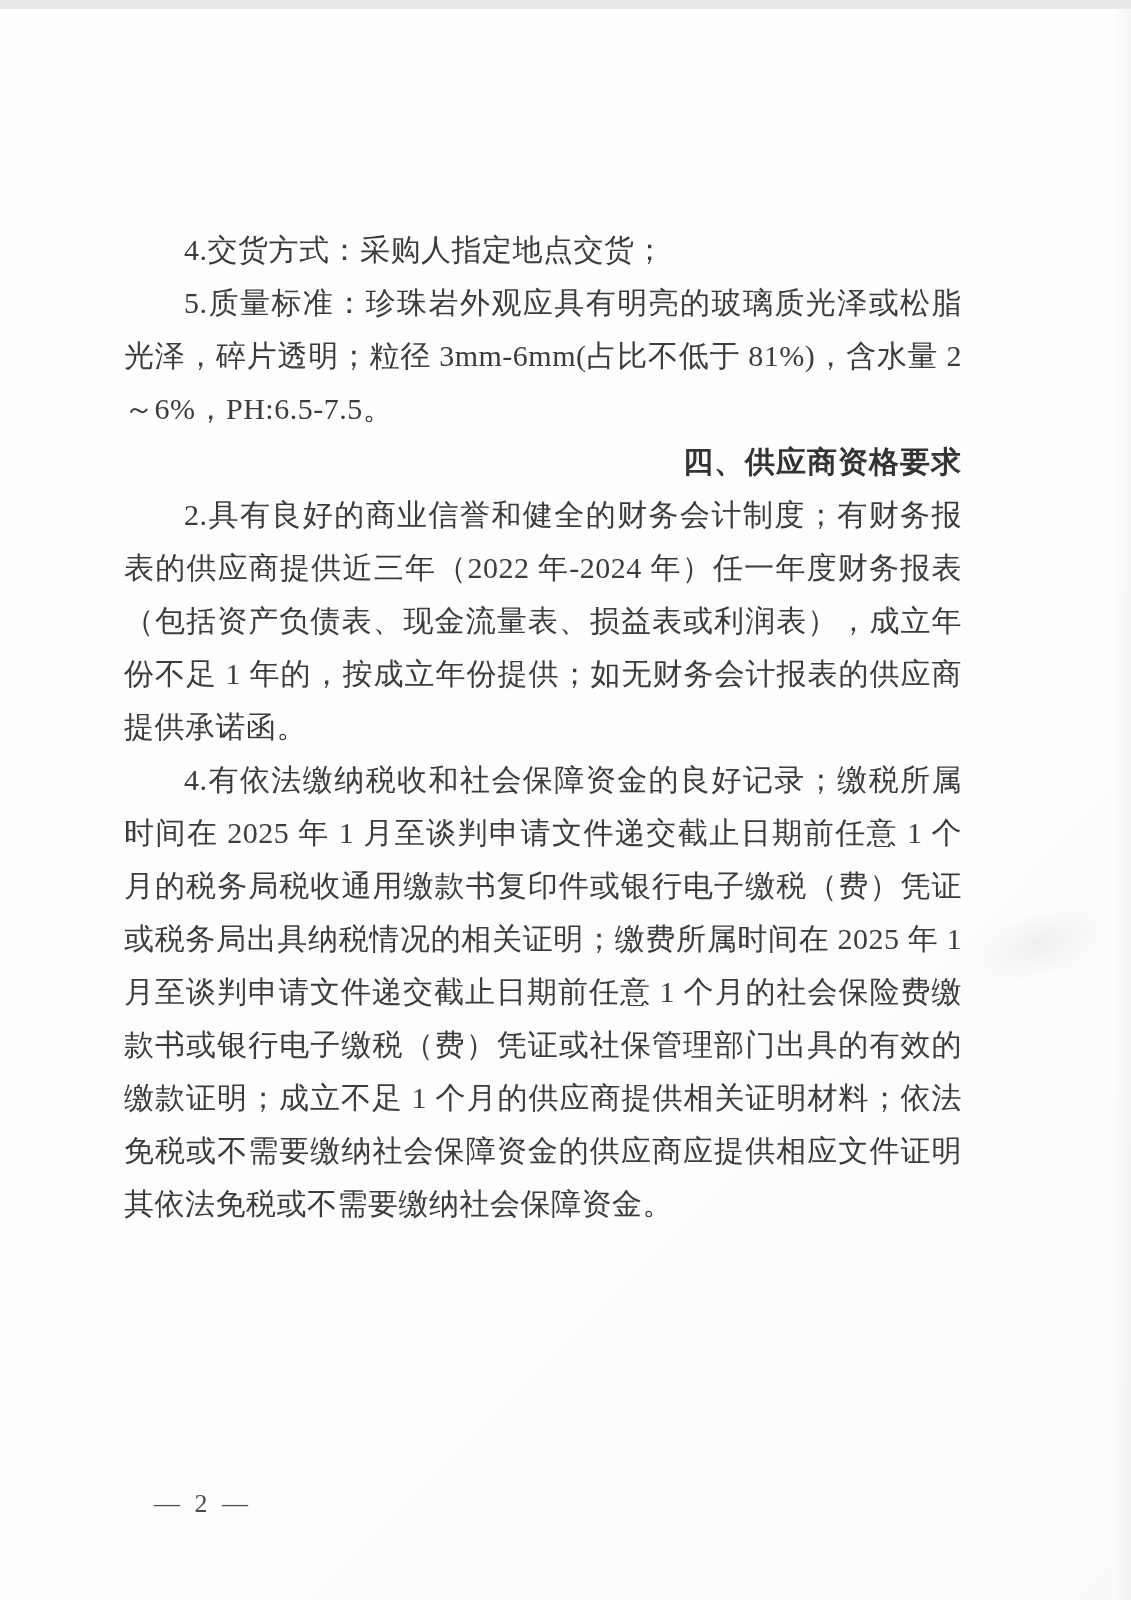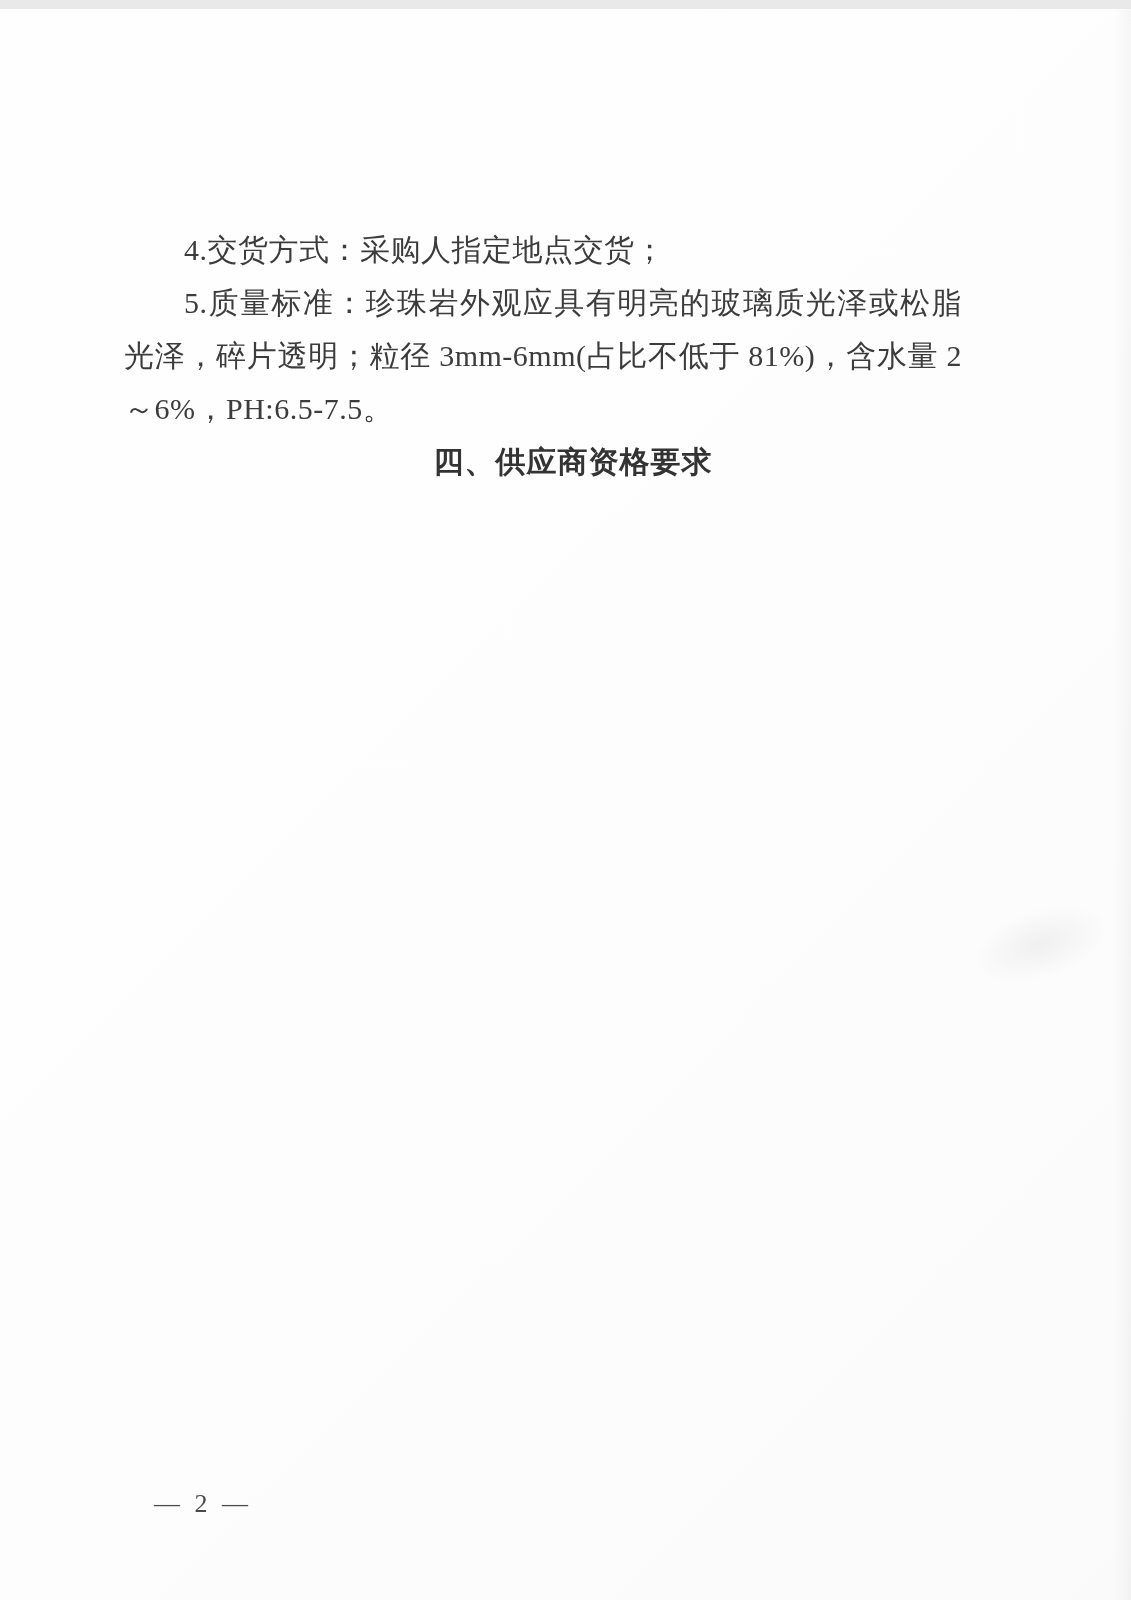--- a/index.html
+++ b/index.html
@@ -31,21 +31,21 @@
     text-justify: inter-ideograph;
     text-indent: 2em;
     font-family: "Liberation Serif", "DejaVu Serif", serif;
     color: #3c3c3c;
     letter-spacing: 0.5px;
   }
   .content p.heading {
     font-family: "Liberation Sans", "DejaVu Sans", sans-serif;
     font-weight: 700;
     color: #333333;
-    text-align: center;
+    text-align: right;
     letter-spacing: 1px;
   }
   .page-number {
     position: absolute;
     left: 154px;
     top: 1480px;
     font-size: 26px;
     letter-spacing: 4px;
     color: #4a4a4a;
     font-family: "Liberation Serif", "DejaVu Serif", serif;
@@ -73,20 +73,22 @@
 </style>
 </head>
 <body>
 
 <div class="page">
 
   <div class="content">
     <p>4.交货方式：采购人指定地点交货；</p>
     <p>5.质量标准：珍珠岩外观应具有明亮的玻璃质光泽或松脂光泽，碎片透明；粒径 3mm-6mm(占比不低于 81%)，含水量 2～6%，PH:6.5-7.5。</p>
     <p class="heading">四、供应商资格要求</p>
+    <p>2.具有良好的商业信誉和健全的财务会计制度；有财务报表的供应商提供近三年（2022 年-2024 年）任一年度财务报表（包括资产负债表、现金流量表、损益表或利润表），成立年份不足 1 年的，按成立年份提供；如无财务会计报表的供应商提供承诺函。</p>
+    <p>4.有依法缴纳税收和社会保障资金的良好记录；缴税所属时间在 2025 年 1 月至谈判申请文件递交截止日期前任意 1 个月的税务局税收通用缴款书复印件或银行电子缴税（费）凭证或税务局出具纳税情况的相关证明；缴费所属时间在 2025 年 1 月至谈判申请文件递交截止日期前任意 1 个月的社会保险费缴款书或银行电子缴税（费）凭证或社保管理部门出具的有效的缴款证明；成立不足 1 个月的供应商提供相关证明材料；依法免税或不需要缴纳社会保障资金的供应商应提供相应文件证明其依法免税或不需要缴纳社会保障资金。</p>
   </div>
 
   <div class="page-number">— 2 —</div>
 
   <div class="smudge-a"></div>
   <div class="smudge-b"></div>
 
 </div>
 
 </body></html>

